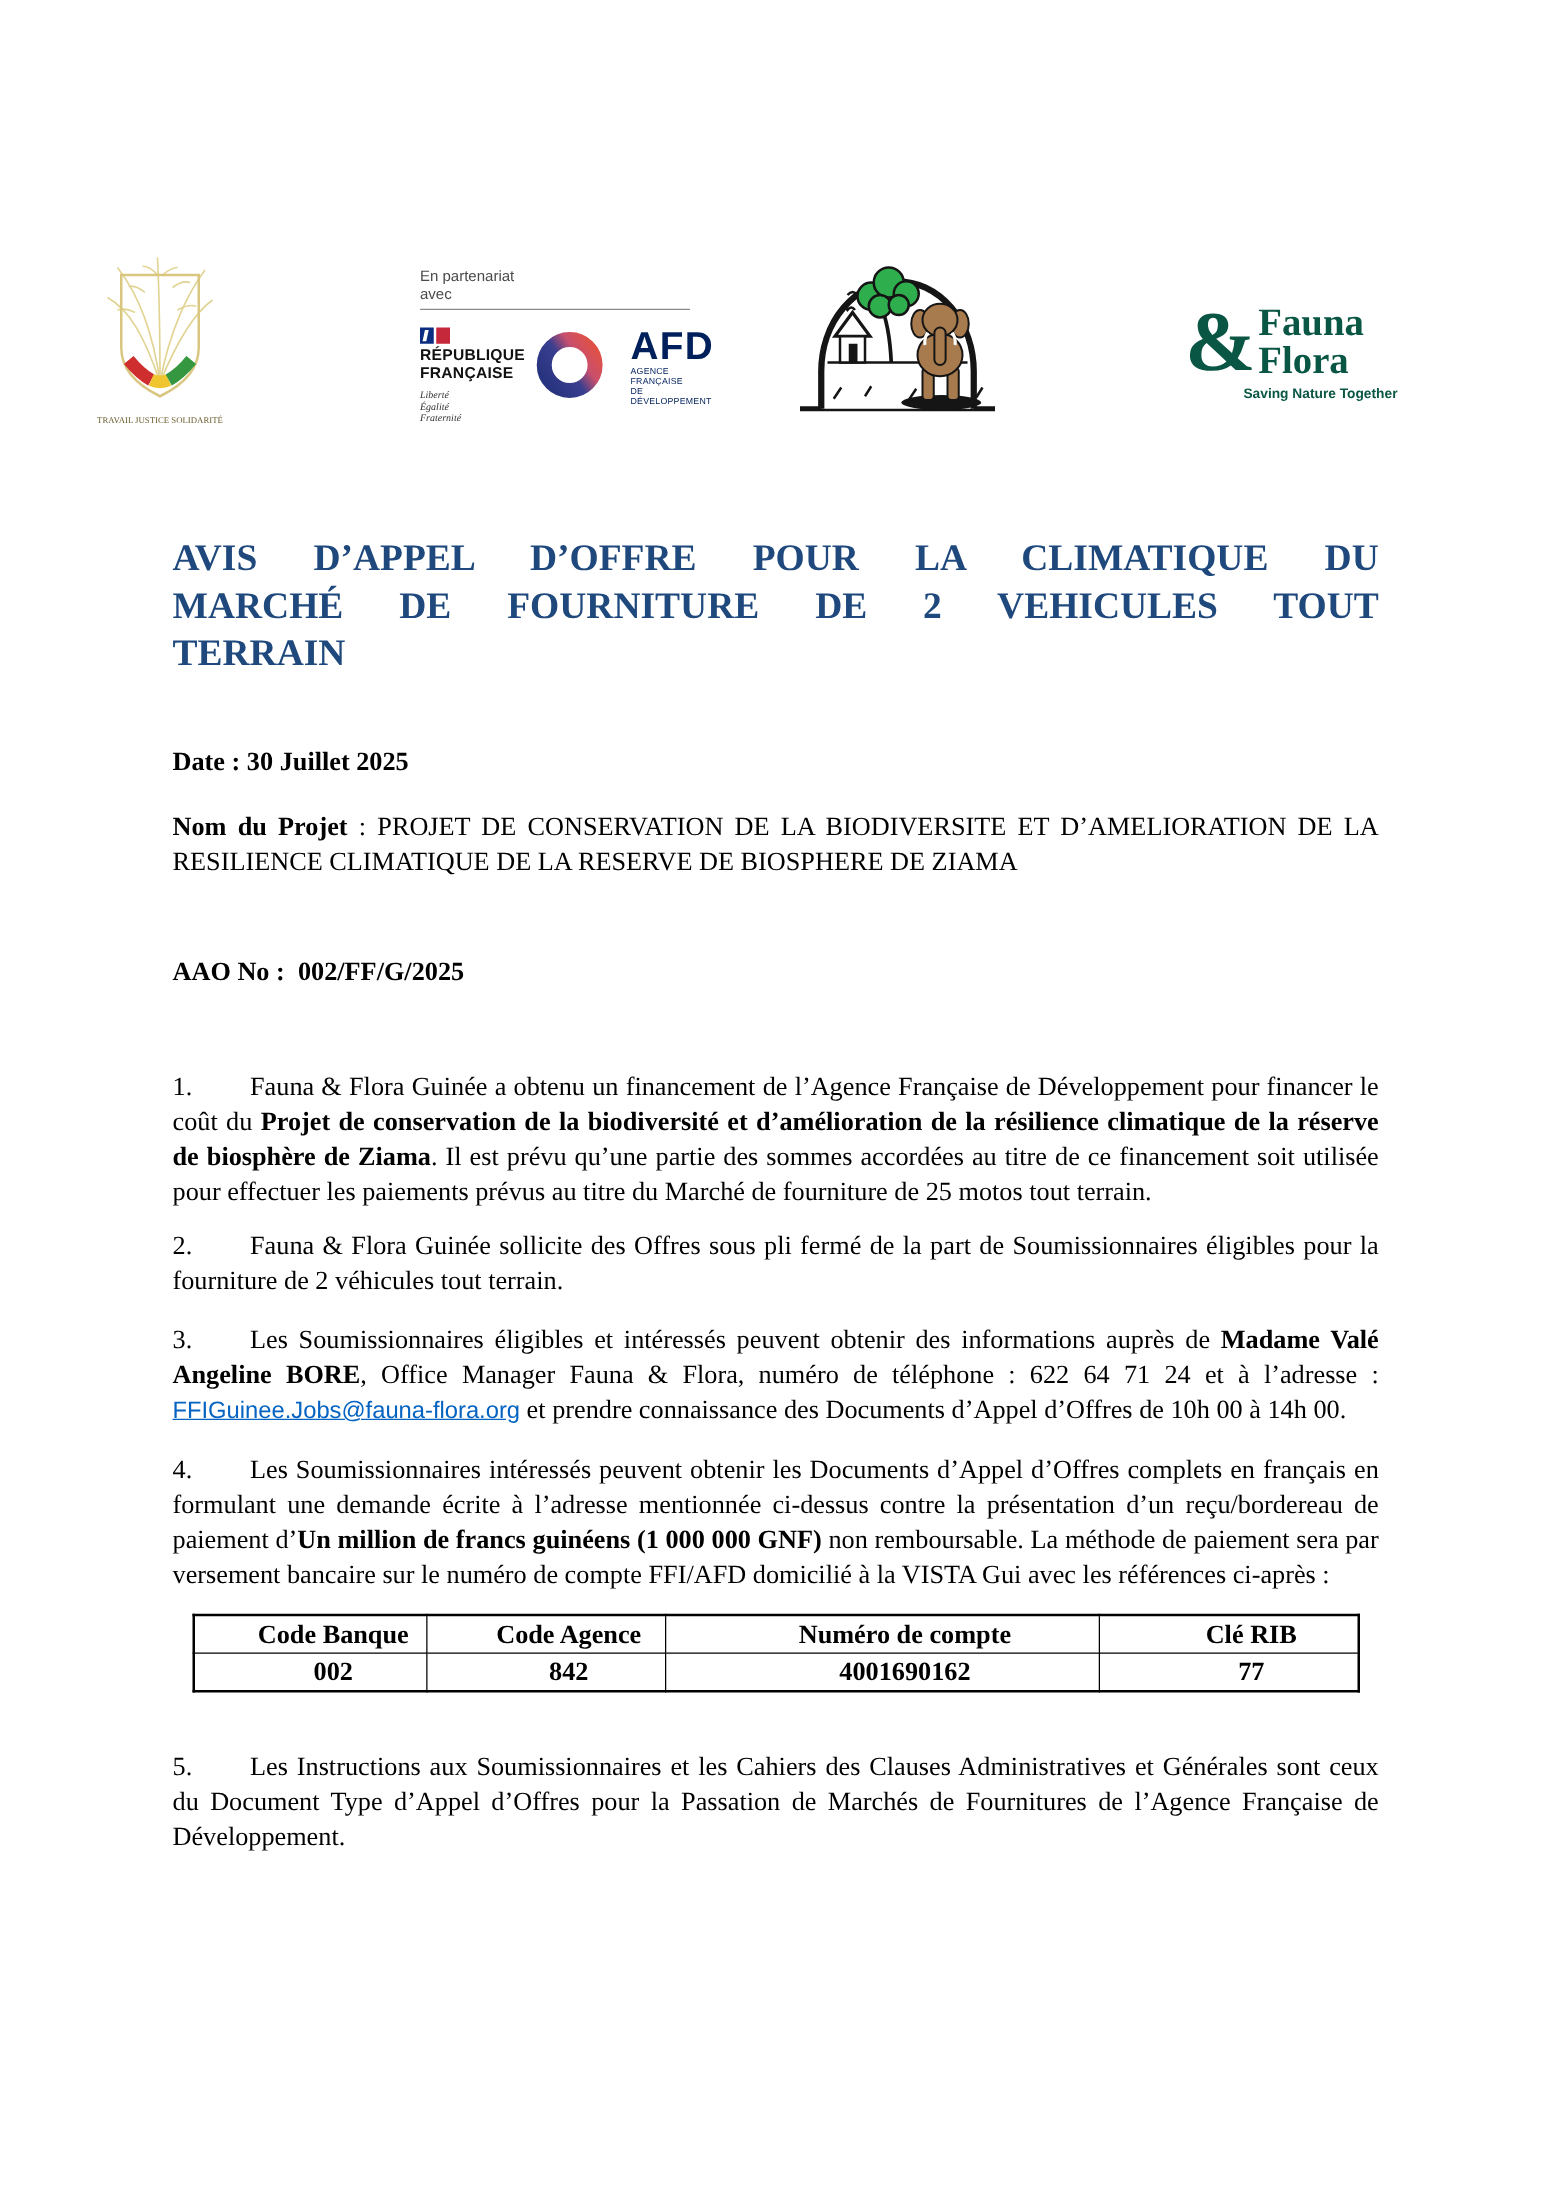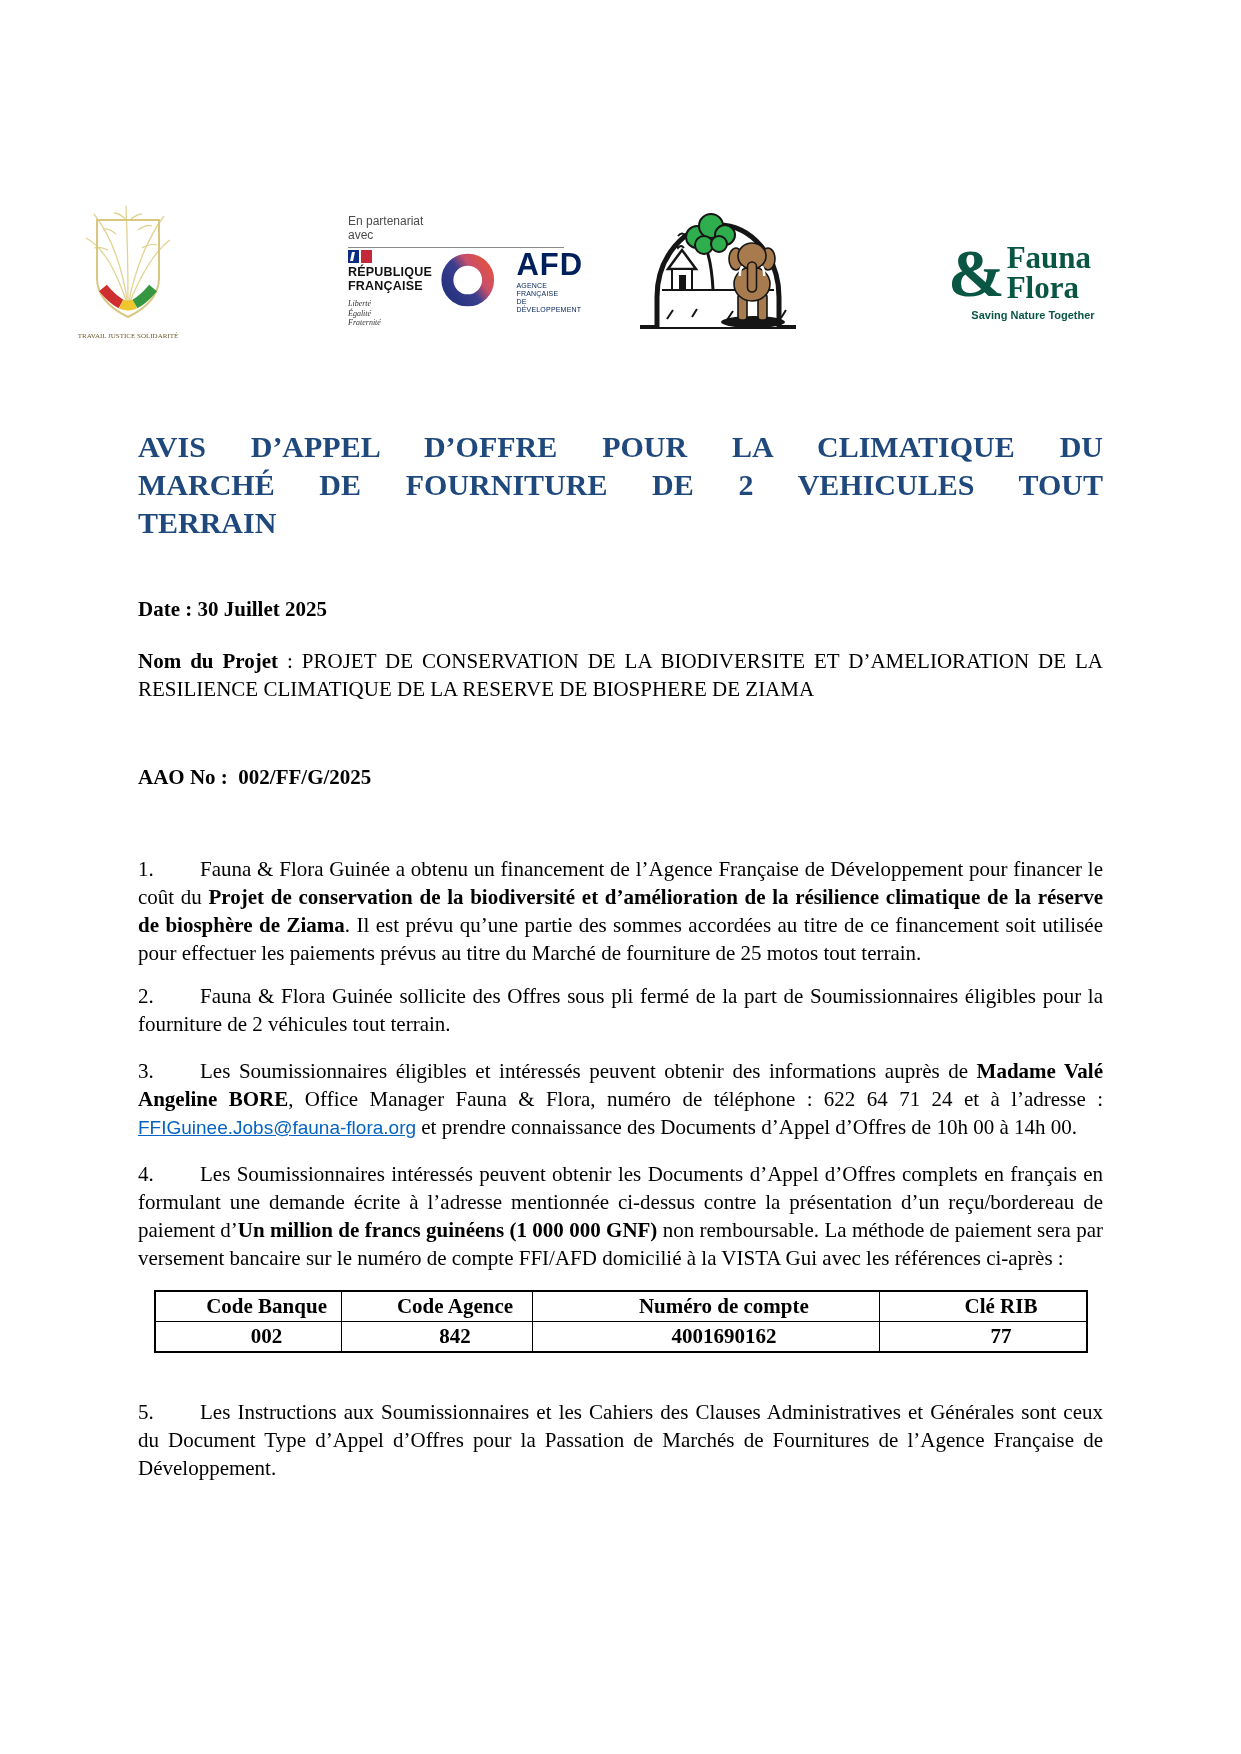--- a/index.html
+++ b/index.html
@@ -8,42 +8,42 @@
     position:relative;
     width:1241px; height:1754px;
     background:#ffffff;
     font-family:"Liberation Serif", serif;
     color:#000;
     overflow:hidden;
   }
   
   .logos { position:absolute; inset:0; height:0; }
   .logo-guinea { position:absolute; left:66px; top:190px; width:124px; height:156px; }
-  .partner { position:absolute; left:348px; top:214px; width:216px; font-family:"Liberation Sans", sans-serif; }
+  .partner { position:absolute; left:336px; top:214px; width:216px; font-family:"Liberation Sans", sans-serif; }
   .partner-intro { font-size:12px; color:#4a4a4a; line-height:14px; }
   .partner-rule { border-top:1px solid #8a8a8a; margin-top:5px; }
-  .partner-row { display:flex; margin-top:2px; align-items:flex-start; }
+  .partner-row { display:flex; margin-top:14px; align-items:flex-start; }
   .rf { width:92px; }
   .rf-flag { display:flex; gap:2px; height:13px; margin-bottom:3px; }
   .rf-flag .b1 { width:11px; height:13px; background:#0a2d82; position:relative; }
   .rf-flag .b1::after { content:""; position:absolute; left:3px; top:2px; width:3px; height:9px; background:#fff; transform:skewX(-12deg); }
   .rf-flag .b2 { width:11px; height:13px; background:#c5273b; }
   .rf-name { font-weight:bold; color:#111; font-size:12.5px; line-height:13.5px; letter-spacing:.2px; }
   .rf-motto { font-family:"Liberation Serif", serif; font-style:italic; font-size:8px; line-height:9.5px; color:#333; margin-top:6px; }
   .afd { display:flex; align-items:flex-start; margin-left:8px;gap:16px; }
   .afd-text { margin-left:5px; color:#00205c; }
   .afd-acronym { font-size:31px; font-weight:bold; line-height:30px; letter-spacing:1px; color:#00205c; }
   .afd-sub { font-size:7px; line-height:8px; color:#00205c; letter-spacing:.2px; margin-top:2px; }
   .logo-ziama { position:absolute; left:634px; top:198px; width:168px; height:136px; }
   .ff { position:absolute; left:948px; top:243px; width:170px; color:#0a5644; }
   .ff-main { display:flex; align-items:center; }
   .ff-amp { font-size:68px; font-weight:bold; line-height:58px; font-family:"Liberation Serif", serif; }
   .ff-words { display:flex; flex-direction:column; margin-left:2px; }
   .ff-word { font-size:31px; font-weight:bold; line-height:30px; font-family:"Liberation Serif", serif; }
-  .ff-tagline { font-family:"Liberation Sans", sans-serif; font-weight:bold; font-size:11px; margin-top:6px; text-align:center; }
+  .ff-tagline { font-family:"Liberation Sans", sans-serif; font-weight:bold; font-size:11px; margin-top:6px; text-align:right; }
   
   .content { padding:0 138px; }
   .doc-title {
     margin-top:428px;
     color:#1f497d;
     font-weight:bold;
     font-size:30px;
     line-height:38px;
   }
   .title-line { display:block; text-align:justify; text-align-last:justify; }

